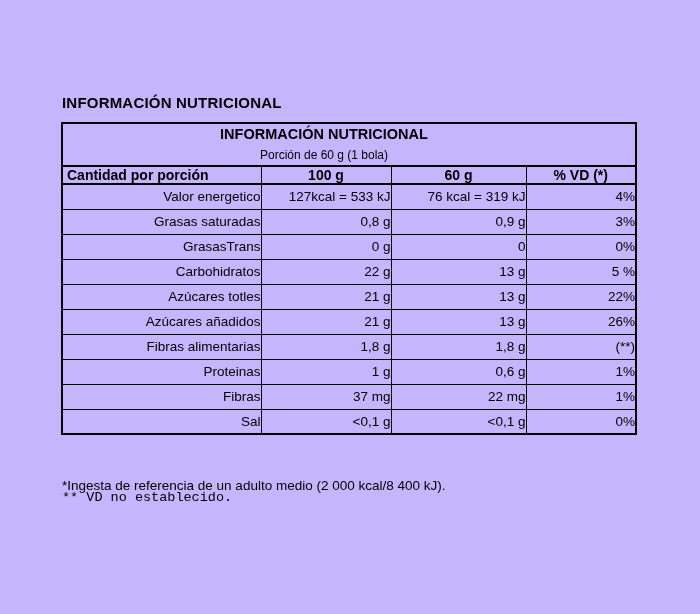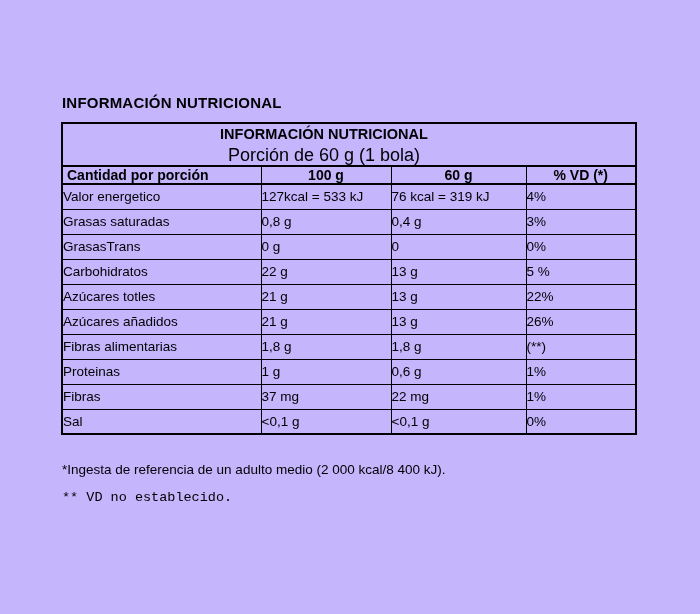--- a/index.html
+++ b/index.html
@@ -39,38 +39,38 @@
     overflow:hidden;
     white-space:nowrap;
   }
   tr.head-merged td {
     height:42px;
     border-bottom:2px solid #000;
     text-align:center;
     padding-right:50px;
   }
   .head-line1 { font-size:14.5px; font-weight:bold; line-height:21px; }
-  .head-line2 { font-size:18px; line-height:20px; }
+  .head-line2 { font-size:12px; line-height:20px; }
   tr.col-head td {
     height:17px;
     border-bottom:2px solid #000;
     font-weight:bold;
     font-size:14px;
     text-align:center;
   }
   tr.col-head td:first-child { text-align:left; padding-left:4px; }
-  tr.data-row td { height:25px; text-align:left; }
-  tr.data-row td:first-child { text-align:left; }
+  tr.data-row td { height:25px; text-align:right; }
+  tr.data-row td:first-child { text-align:right; }
   .footnote {
     position:absolute;
     left:62px;
     font-size:13.5px;
     white-space:nowrap;
   }
-  .footnote-1 { top:462px; }
+  .footnote-1 { top:478px; }
   .footnote-2 { top:490px;font-family:Liberation Mono, monospace; }
 </style>
 </head>
 <body>
 
 <div class="sheet">
 
   <div class="doc-title">INFORMACIÓN NUTRICIONAL</div>
 
   <table class="nutrition">
@@ -96,21 +96,21 @@
 
       <tr class="data-row">
         <td>Valor energetico</td>
         <td>127kcal = 533 kJ</td>
         <td>76 kcal = 319 kJ</td>
         <td>4%</td>
       </tr>
       <tr class="data-row">
         <td>Grasas saturadas</td>
         <td>0,8 g</td>
-        <td>0,4 g</td>
+        <td>0,9 g</td>
         <td>3%</td>
       </tr>
       <tr class="data-row">
         <td>GrasasTrans</td>
         <td>0 g</td>
         <td>0</td>
         <td>0%</td>
       </tr>
       <tr class="data-row">
         <td>Carbohidratos</td>

